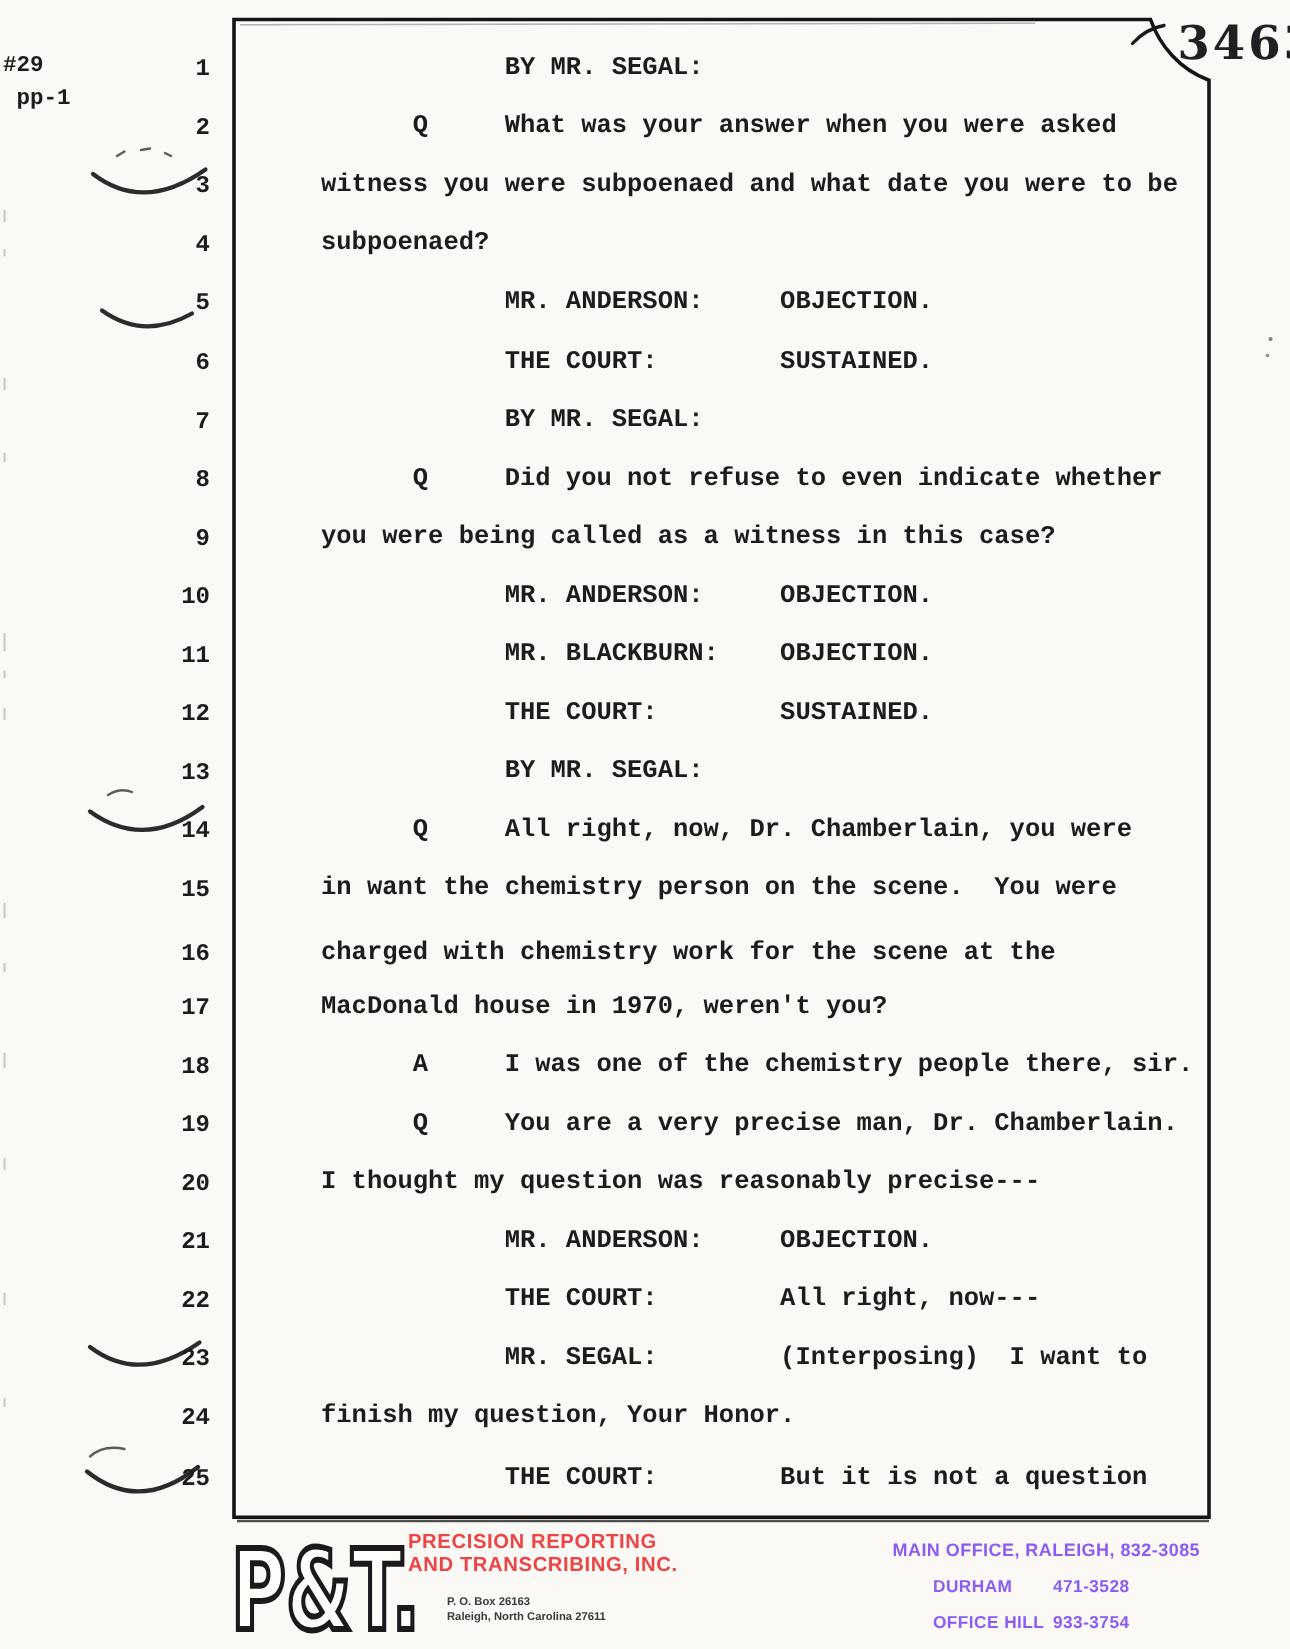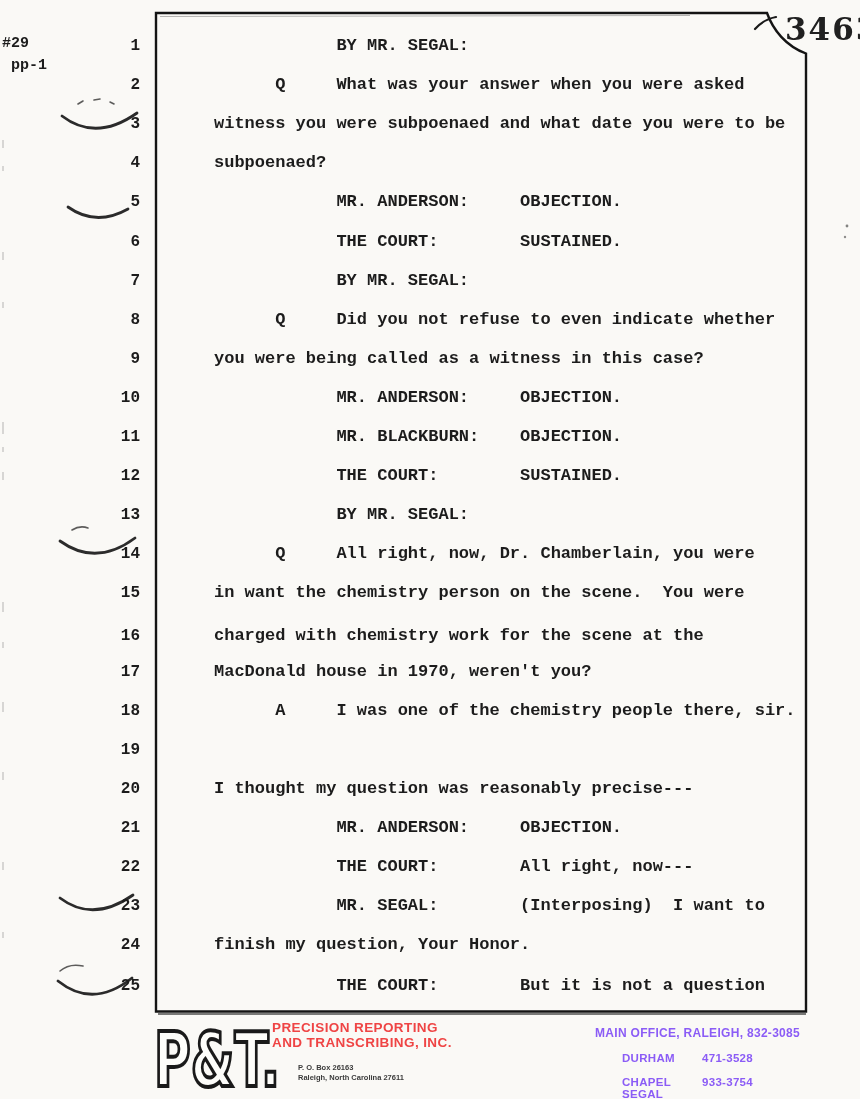--- a/index.html
+++ b/index.html
@@ -176,20 +176,21 @@
       <div class="line-row" style="top: 661.6px;">
         <span class="line-num">17</span>
         <span class="line-text">MacDonald house in 1970, weren't you?</span>
       </div>
       <div class="line-row" style="top: 700.7px;">
         <span class="line-num">18</span>
         <span class="line-text">      A     I was one of the chemistry people there, sir.</span>
       </div>
       <div class="line-row" style="top: 739.8px;">
         <span class="line-num">19</span>
+        <span class="line-text">      Q     You are a very precise man, Dr. Chamberlain.</span>
       </div>
       <div class="line-row" style="top: 778.9px;">
         <span class="line-num">20</span>
         <span class="line-text">I thought my question was reasonably precise---</span>
       </div>
       <div class="line-row" style="top: 818px;">
         <span class="line-num">21</span>
         <span class="line-text">            MR. ANDERSON:     OBJECTION.</span>
       </div>
       <div class="line-row" style="top: 857.1px;">
@@ -217,21 +218,21 @@
     <div class="company"><span>PRECISION REPORTING</span><br><span>AND TRANSCRIBING, INC.</span></div>
     <div class="pobox"><span>P. O. Box 26163</span><br><span>Raleigh, North Carolina 27611</span></div>
     <div class="contact">
       <div class="main-office">MAIN OFFICE, RALEIGH, 832-3085</div>
       <div class="office-rows">
           <div class="office-row">
             <span class="office-city">DURHAM</span>
             <span class="office-phone">471-3528</span>
           </div>
           <div class="office-row">
-            <span class="office-city">CHAPEL SEGAL</span>
+            <span class="office-city">OFFICE HILL</span>
             <span class="office-phone">933-3754</span>
           </div>
           <div class="office-row">
             <span class="office-city">PITTSBORO</span>
             <span class="office-phone">542-3374</span>
           </div>
         </div>
     </div>
   </div>
 

